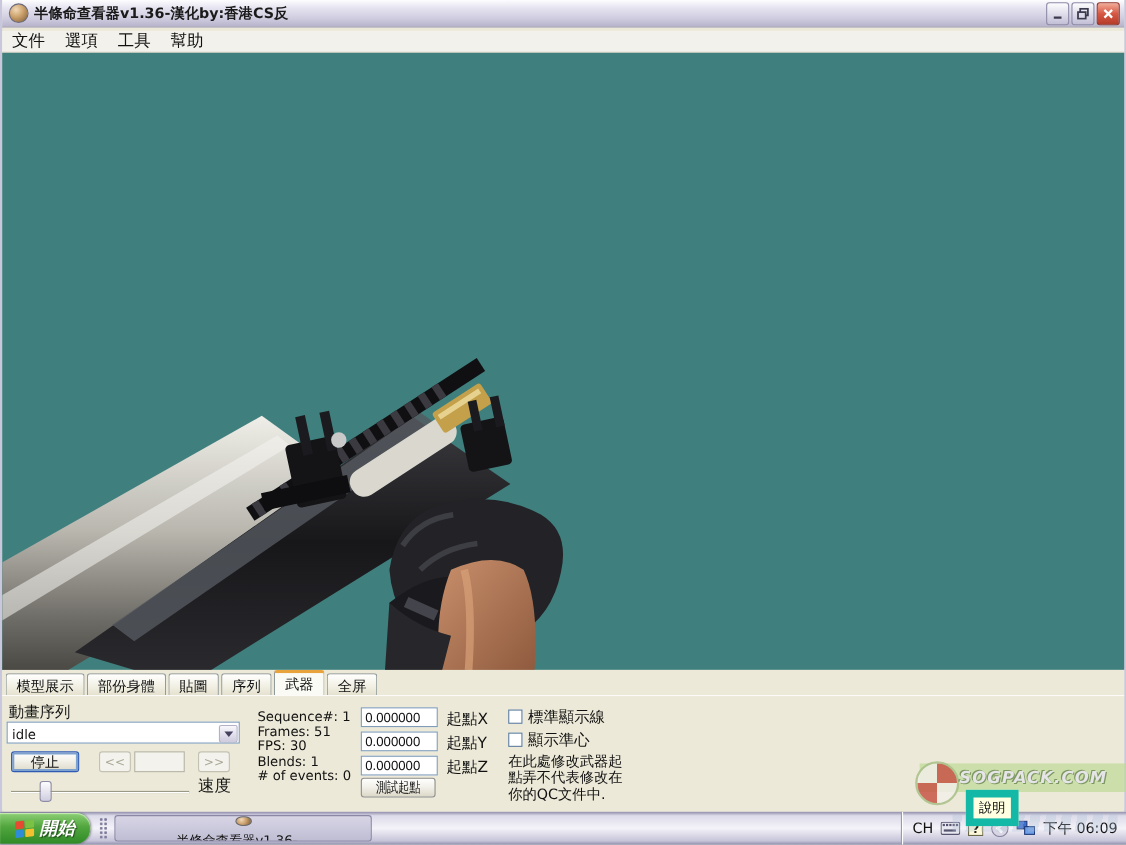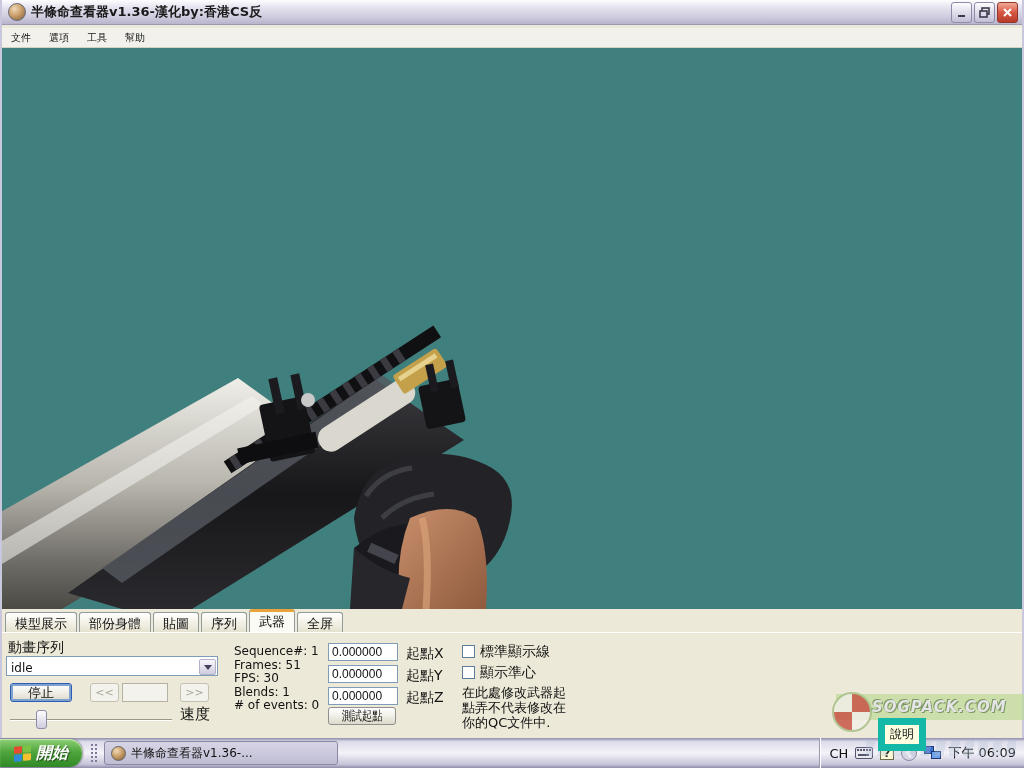--- a/index.html
+++ b/index.html
@@ -19,21 +19,21 @@
   .title-text { font-size:13px; font-weight:bold; color:#1a1a1a; flex:1 1 auto;
     white-space:nowrap; overflow:hidden; }
   .winbtn { width:21px; height:21px; border-radius:3px; margin-left:2px;
     border:1px solid #8e8ca8; display:flex; align-items:center; justify-content:center;
     background:linear-gradient(180deg,#fdfdfe 0%,#dddbe9 55%,#c2bfd6 100%); }
   .winbtn svg { display:block; }
   .winbtn.close { background:linear-gradient(180deg,#f2ab97 0%,#d65843 50%,#b53c2a 100%);
     border-color:#93362a; }
   .menubar { position:absolute; left:0; top:28px; width:100%; height:20px;
     background:#f2f1ec; border-bottom:1px solid #d5d2c2; display:flex; align-items:center; }
-  .menu-item { font-size:10px; color:#111; padding:0 9px; }
+  .menu-item { font-size:15px; color:#111; padding:0 9px; }
 
   
   #viewport { position:absolute; left:0; top:48px; width:1020px; height:561px;
     background:#3f7f7e; overflow:hidden; }
   #viewport svg { position:absolute; left:0; top:0; }
 
   
   .tabstrip { position:absolute; left:0; top:609px; width:100%; height:24px;
     background:#ece9d8; display:flex; align-items:flex-end; padding-left:3px;
     border-bottom:1px solid #fff; }
@@ -86,21 +86,21 @@
   #start-btn .label { color:#fff; font-size:16px; font-weight:bold; font-style:italic;
     text-shadow:1px 1px 1px rgba(0,0,0,.5); }
   .winflag { width:17px; height:15px; display:grid; grid-template-columns:8px 8px;
     grid-template-rows:7px 7px; gap:1px; transform:skewY(-6deg); }
   .winflag i { border-radius:1px; }
   .qlaunch { position:absolute; left:90px; top:5px; width:8px; height:20px;
     background:radial-gradient(circle,#7c7a98 1px,transparent 1.5px) 0 0/4px 4px; }
   #task-btn { position:absolute; left:104px; top:3px; width:234px; height:24px;
     border:1px solid #8a88a5; border-radius:3px;
     background:linear-gradient(180deg,#d7d5e5 0%,#bfbdd3 100%);
-    display:flex; align-items:center; padding:0 6px; gap:5px; }
+    display:flex; align-items:center; padding:0 6px; gap:5px;flex-direction:column; }
   #task-btn .t-icon { width:15px; height:15px; border-radius:50%;
     background:radial-gradient(circle at 35% 30%,#f2d9b8,#caa06a 45%,#7a5a38); border:1px solid #666; }
   #task-btn .t-label { font-size:12px; color:#111; white-space:nowrap; overflow:hidden; }
   #tray { position:absolute; right:2px; top:0; height:30px; display:flex;
     align-items:center; gap:7px; padding:0 6px 0 10px;
     border-left:1px solid #9a98b2; box-shadow:inset 1px 0 0 #ffffff; }
   #tray .txt { font-size:13px; color:#111; }
   .tray-ico { display:block; }
   #clock { font-size:13px; color:#111; white-space:nowrap; }
 

